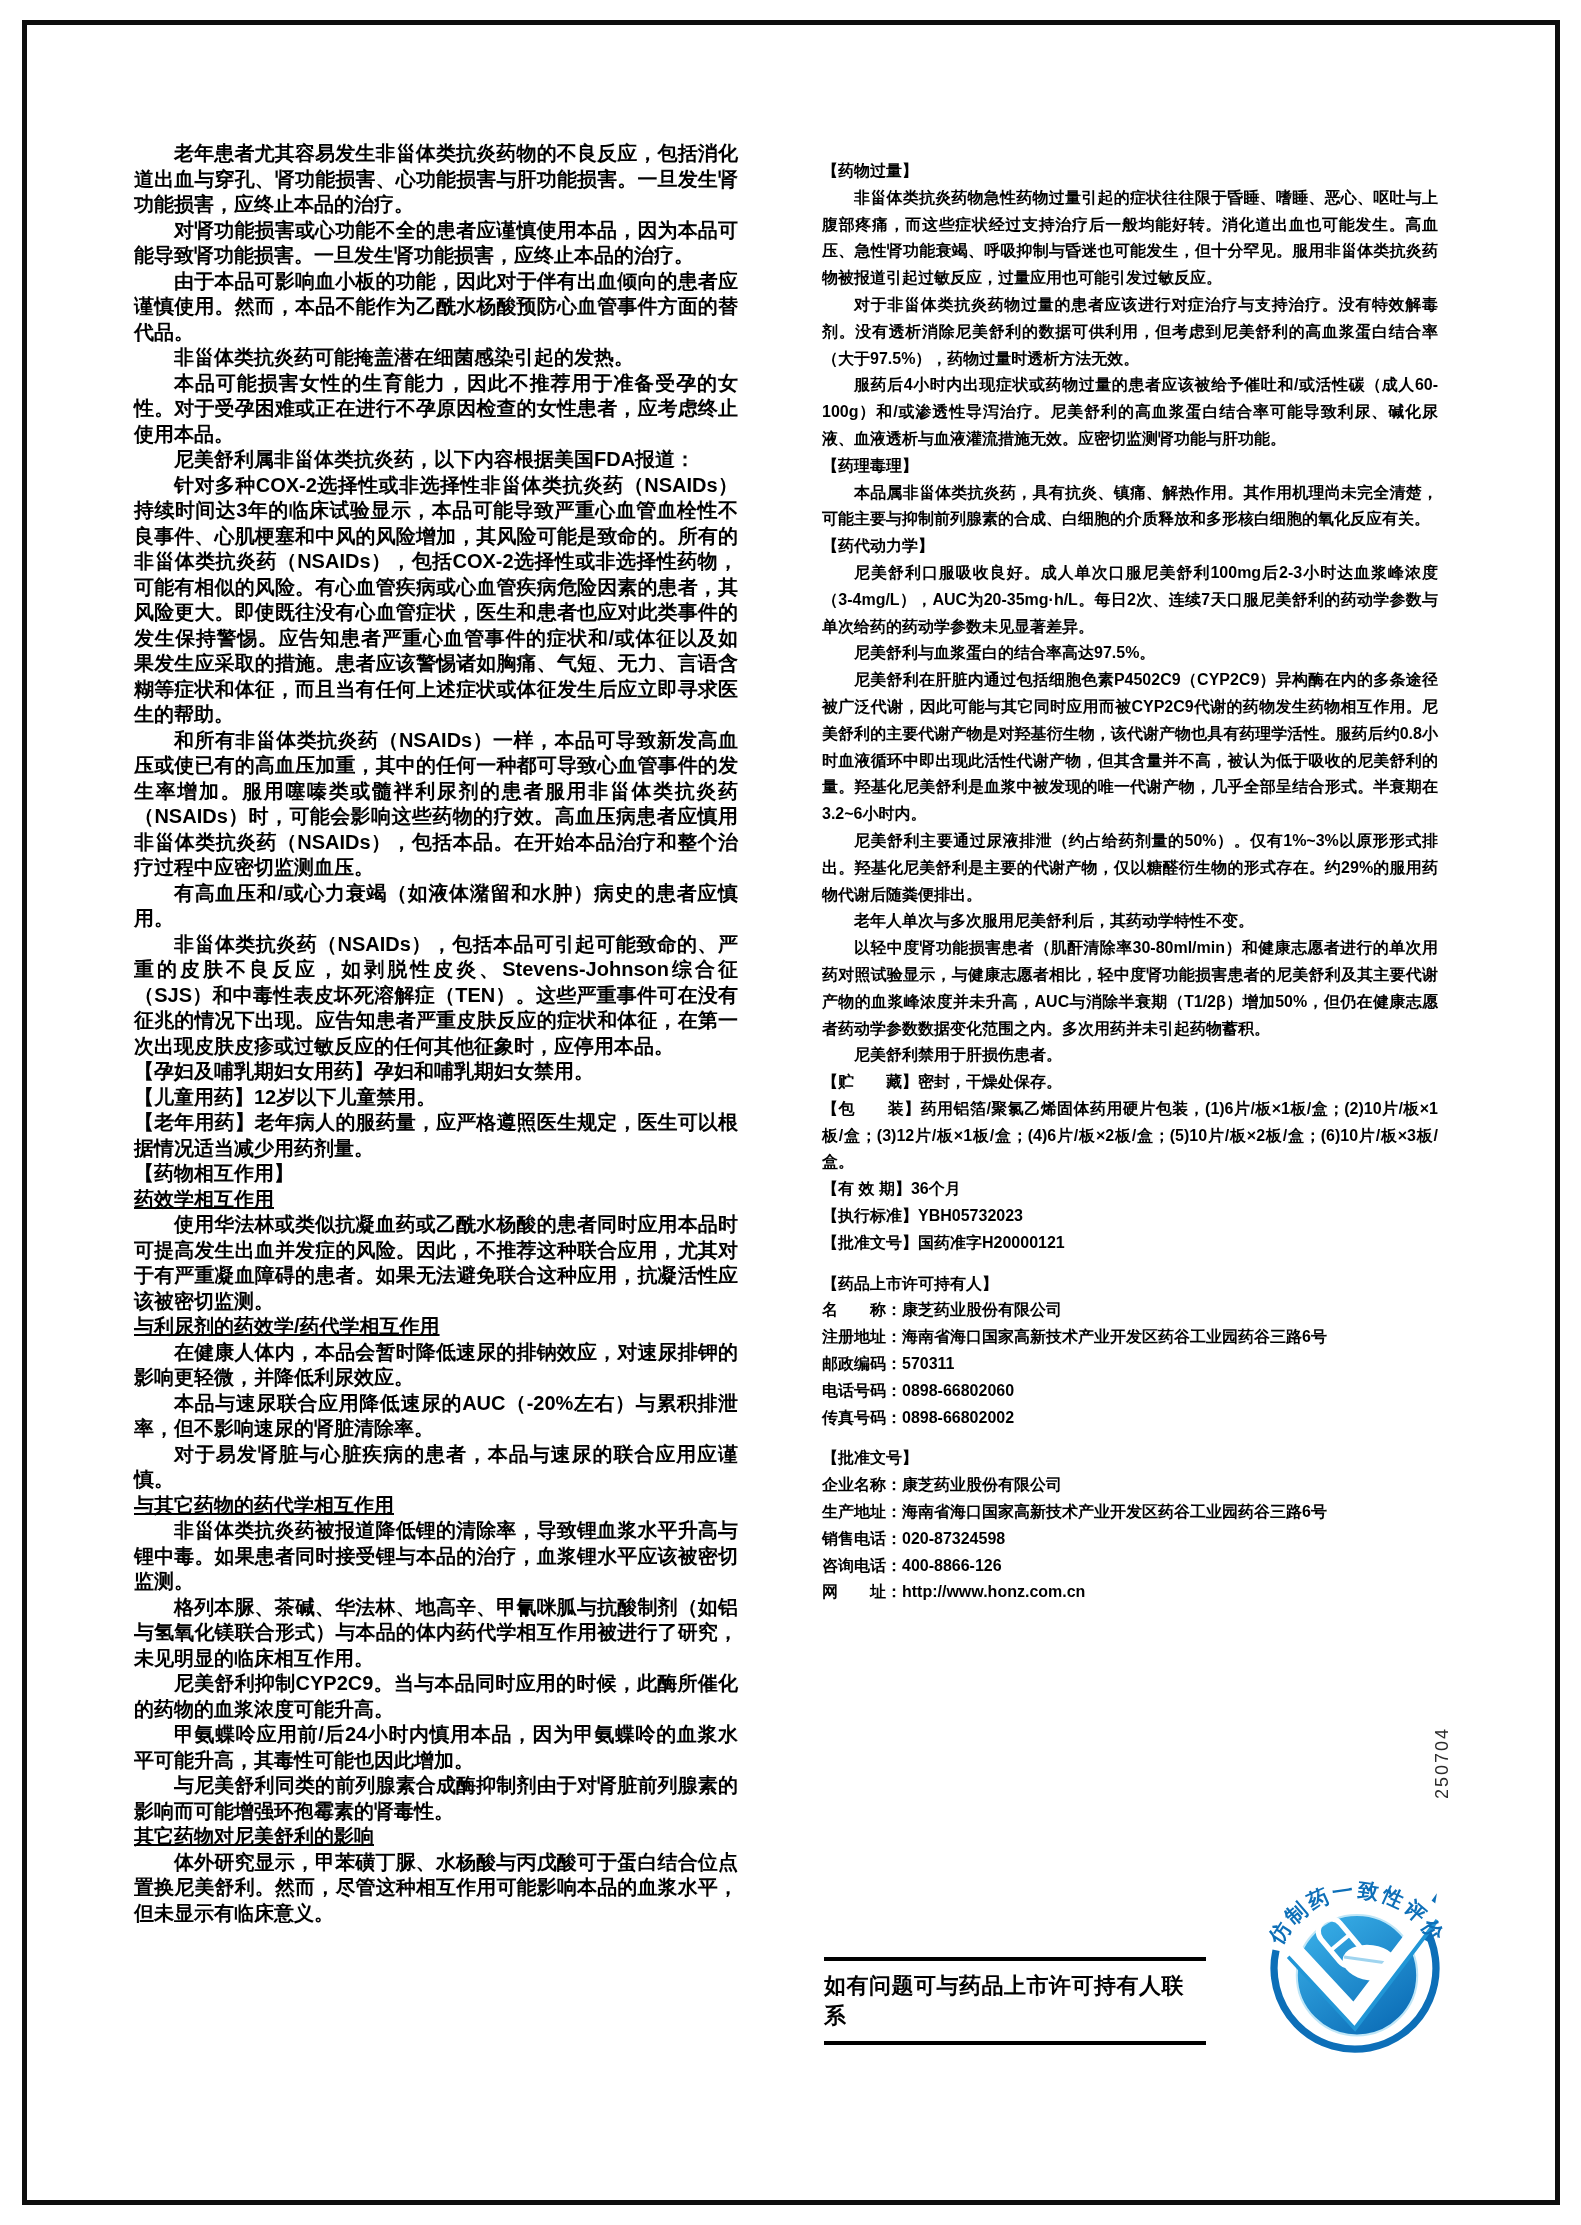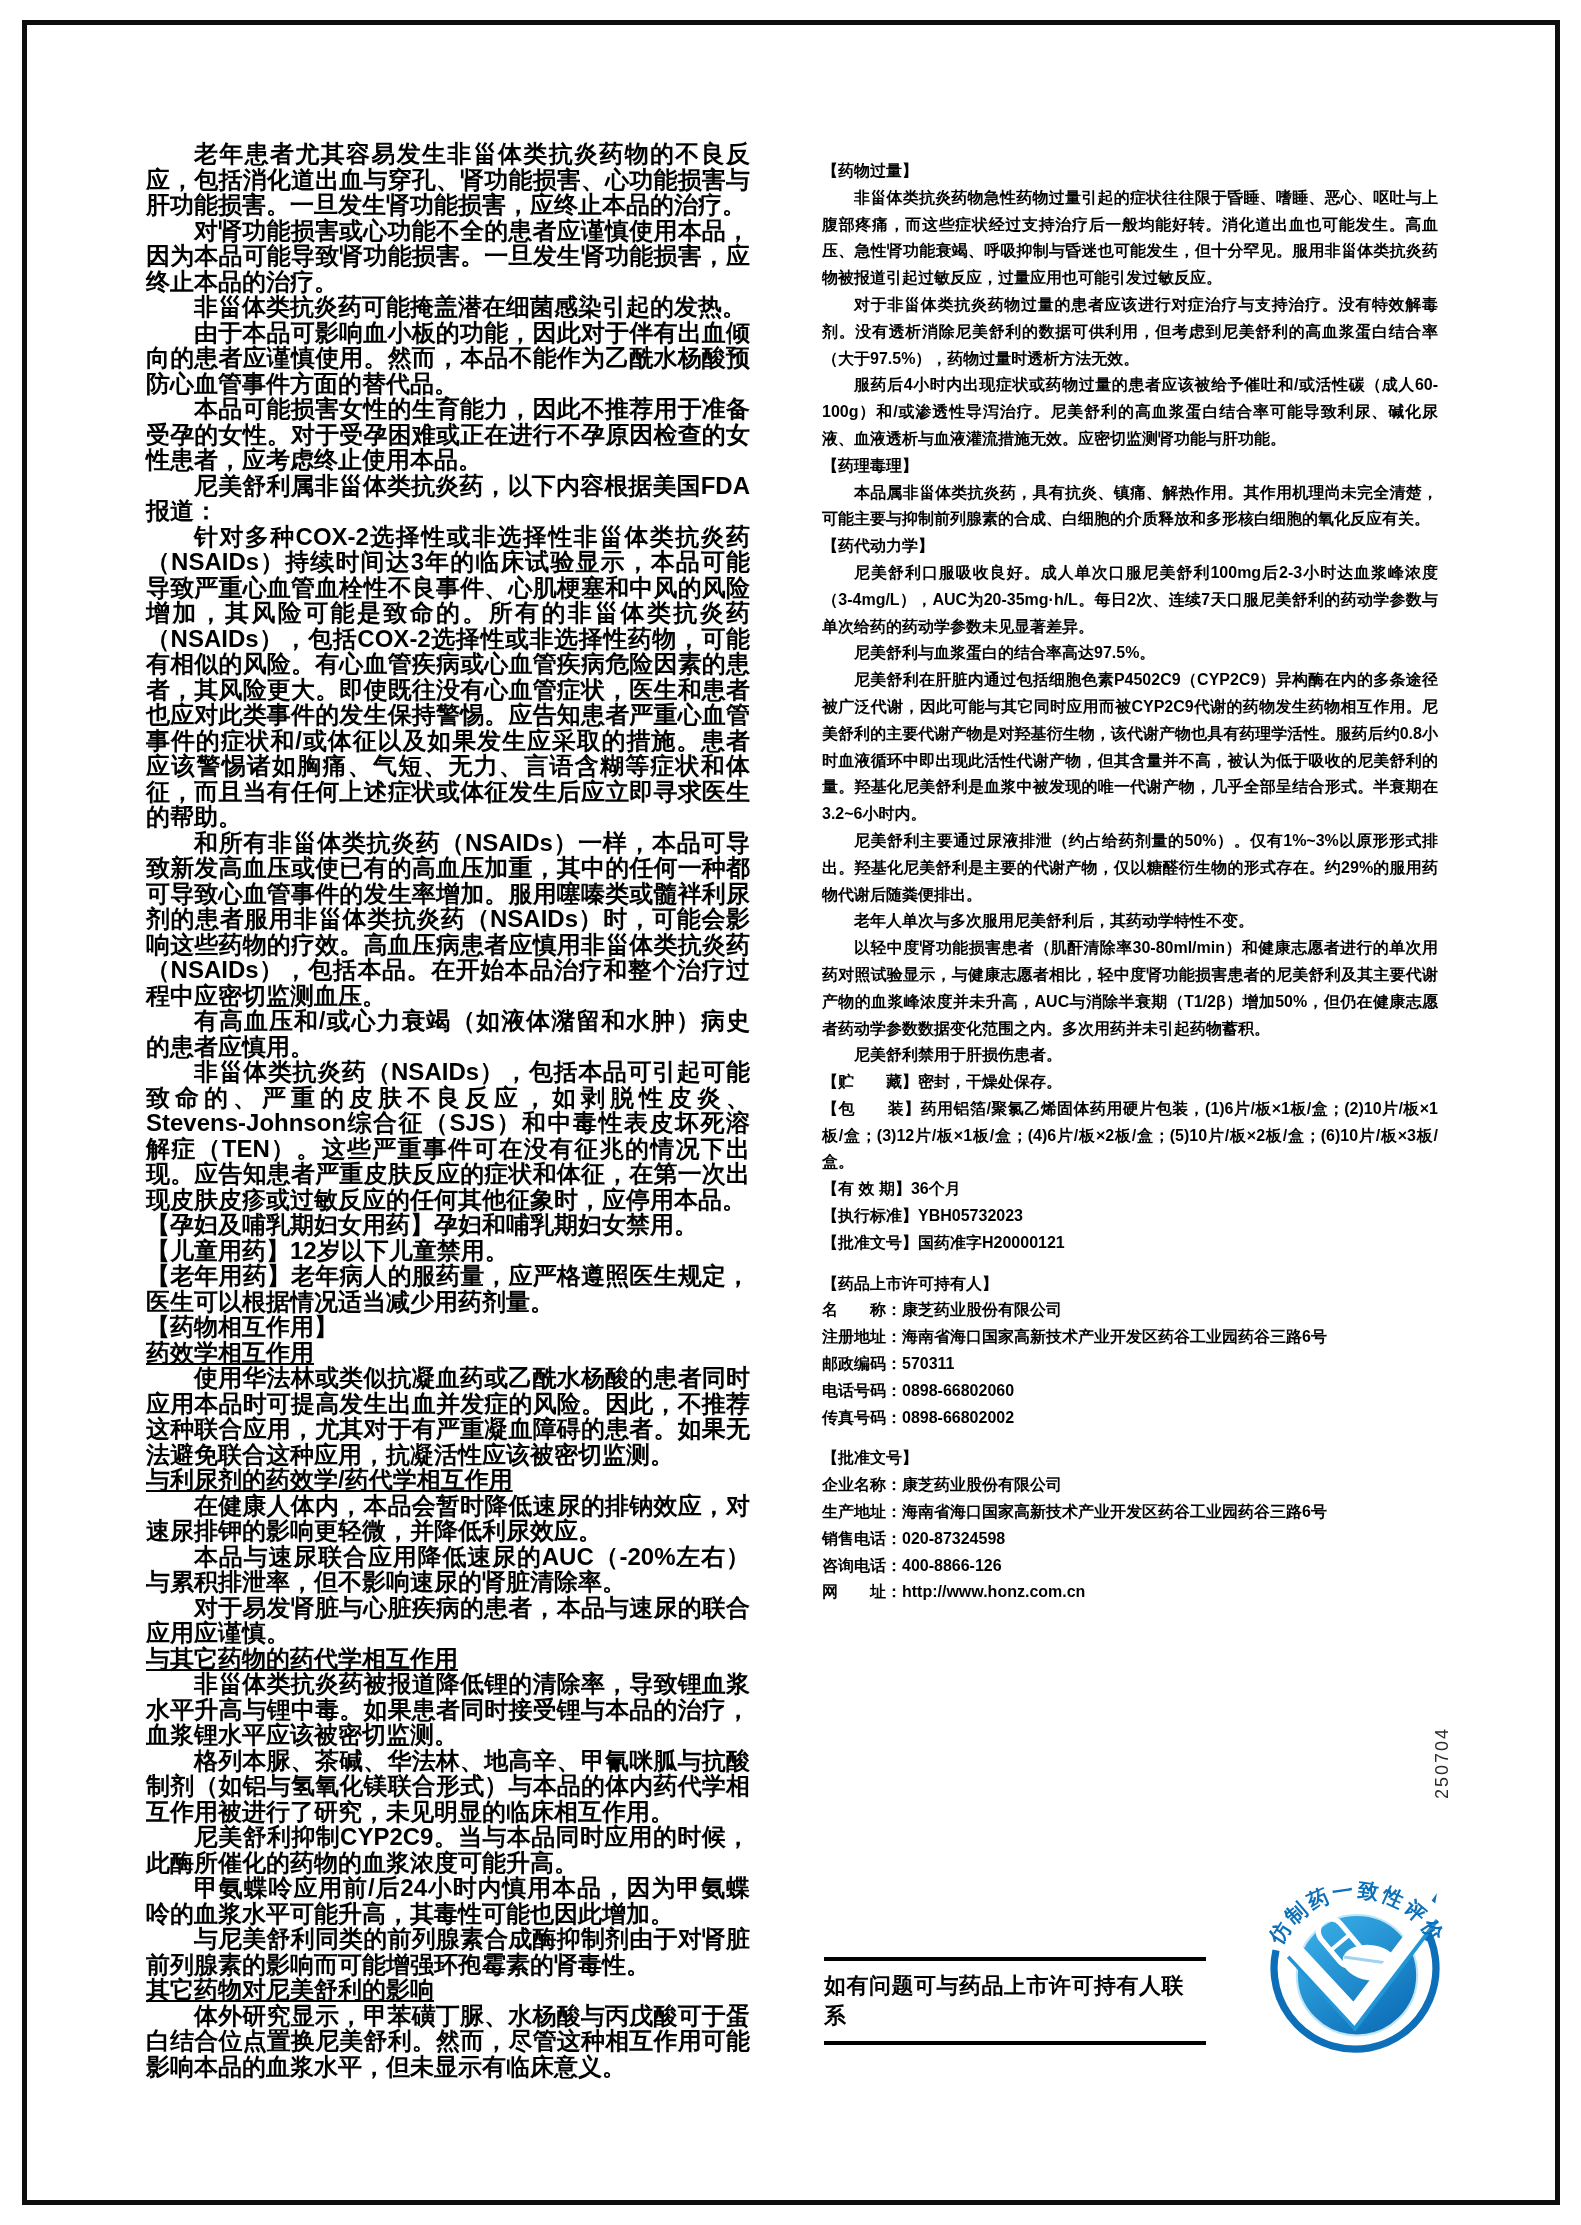--- a/index.html
+++ b/index.html
@@ -6,21 +6,21 @@
   .page{
     position:relative;width:1581px;height:2225px;background:#ffffff;overflow:hidden;
     font-family:"Liberation Sans","DejaVu Sans",sans-serif;color:#000;
     -webkit-font-smoothing:antialiased;
   }
   .frame{
     position:absolute;left:22px;top:20px;width:1538px;height:2185px;
     border:5px solid #0e0e0e;box-sizing:border-box;background:#fff;
   }
   .col{position:absolute;text-align:justify;font-weight:600;}
-  .col-left{left:146px;top:141px;width:604px;font-size:24px;line-height:25.5px;}
+  .col-left{left:134px;top:141px;width:604px;font-size:20px;line-height:25.5px;}
   .col-right{left:822px;top:158px;width:616px;font-size:16px;line-height:26.8px;}
   .para{text-indent:2em;}
   .head .b,.kv .b{font-weight:800;}
   .sub{font-weight:700;text-decoration:underline;}
   .gap{margin-top:14px;}
   .footer-note{
     position:absolute;left:824px;top:1957px;width:382px;
     border-top:4px solid #000;border-bottom:4px solid #000;
     padding:10px 0;text-align:left;font-size:22px;font-weight:800;letter-spacing:.5px;
   }
@@ -33,22 +33,22 @@
 </style>
 </head>
 <body>
 
 <div class="page">
   <div class="frame"></div>
 
   <div class="col col-left">
       <div class="para">老年患者尤其容易发生非甾体类抗炎药物的不良反应，包括消化道出血与穿孔、肾功能损害、心功能损害与肝功能损害。一旦发生肾功能损害，应终止本品的治疗。</div>
       <div class="para">对肾功能损害或心功能不全的患者应谨慎使用本品，因为本品可能导致肾功能损害。一旦发生肾功能损害，应终止本品的治疗。</div>
+      <div class="para">由于本品可影响血小板的功能，因此对于伴有出血倾向的患者应谨慎使用。然而，本品不能作为乙酰水杨酸预防心血管事件方面的替代品。</div>
       <div class="para">非甾体类抗炎药可能掩盖潜在细菌感染引起的发热。</div>
-      <div class="para">由于本品可影响血小板的功能，因此对于伴有出血倾向的患者应谨慎使用。然而，本品不能作为乙酰水杨酸预防心血管事件方面的替代品。</div>
       <div class="para">本品可能损害女性的生育能力，因此不推荐用于准备受孕的女性。对于受孕困难或正在进行不孕原因检查的女性患者，应考虑终止使用本品。</div>
       <div class="para">尼美舒利属非甾体类抗炎药，以下内容根据美国FDA报道：</div>
       <div class="para">针对多种COX-2选择性或非选择性非甾体类抗炎药（NSAIDs）持续时间达3年的临床试验显示，本品可能导致严重心血管血栓性不良事件、心肌梗塞和中风的风险增加，其风险可能是致命的。所有的非甾体类抗炎药（NSAIDs），包括COX-2选择性或非选择性药物，可能有相似的风险。有心血管疾病或心血管疾病危险因素的患者，其风险更大。即使既往没有心血管症状，医生和患者也应对此类事件的发生保持警惕。应告知患者严重心血管事件的症状和/或体征以及如果发生应采取的措施。患者应该警惕诸如胸痛、气短、无力、言语含糊等症状和体征，而且当有任何上述症状或体征发生后应立即寻求医生的帮助。</div>
       <div class="para">和所有非甾体类抗炎药（NSAIDs）一样，本品可导致新发高血压或使已有的高血压加重，其中的任何一种都可导致心血管事件的发生率增加。服用噻嗪类或髓袢利尿剂的患者服用非甾体类抗炎药（NSAIDs）时，可能会影响这些药物的疗效。高血压病患者应慎用非甾体类抗炎药（NSAIDs），包括本品。在开始本品治疗和整个治疗过程中应密切监测血压。</div>
       <div class="para">有高血压和/或心力衰竭（如液体潴留和水肿）病史的患者应慎用。</div>
       <div class="para">非甾体类抗炎药（NSAIDs），包括本品可引起可能致命的、严重的皮肤不良反应，如剥脱性皮炎、Stevens-Johnson综合征（SJS）和中毒性表皮坏死溶解症（TEN）。这些严重事件可在没有征兆的情况下出现。应告知患者严重皮肤反应的症状和体征，在第一次出现皮肤皮疹或过敏反应的任何其他征象时，应停用本品。</div>
       <div class="head"><span class="b">【孕妇及哺乳期妇女用药】</span><span>孕妇和哺乳期妇女禁用。</span></div>
       <div class="head"><span class="b">【儿童用药】</span><span>12岁以下儿童禁用。</span></div>
       <div class="head"><span class="b">【老年用药】</span><span>老年病人的服药量，应严格遵照医生规定，医生可以根据情况适当减少用药剂量。</span></div>
       <div class="head"><span class="b">【药物相互作用】</span></div>

